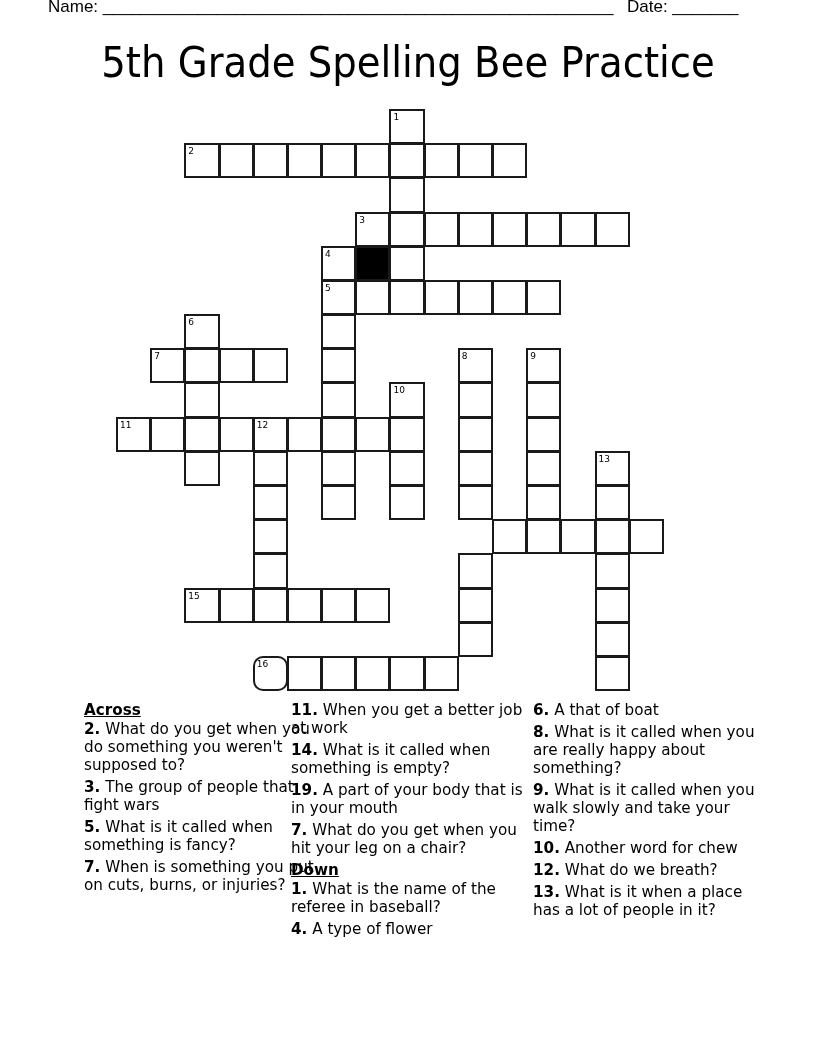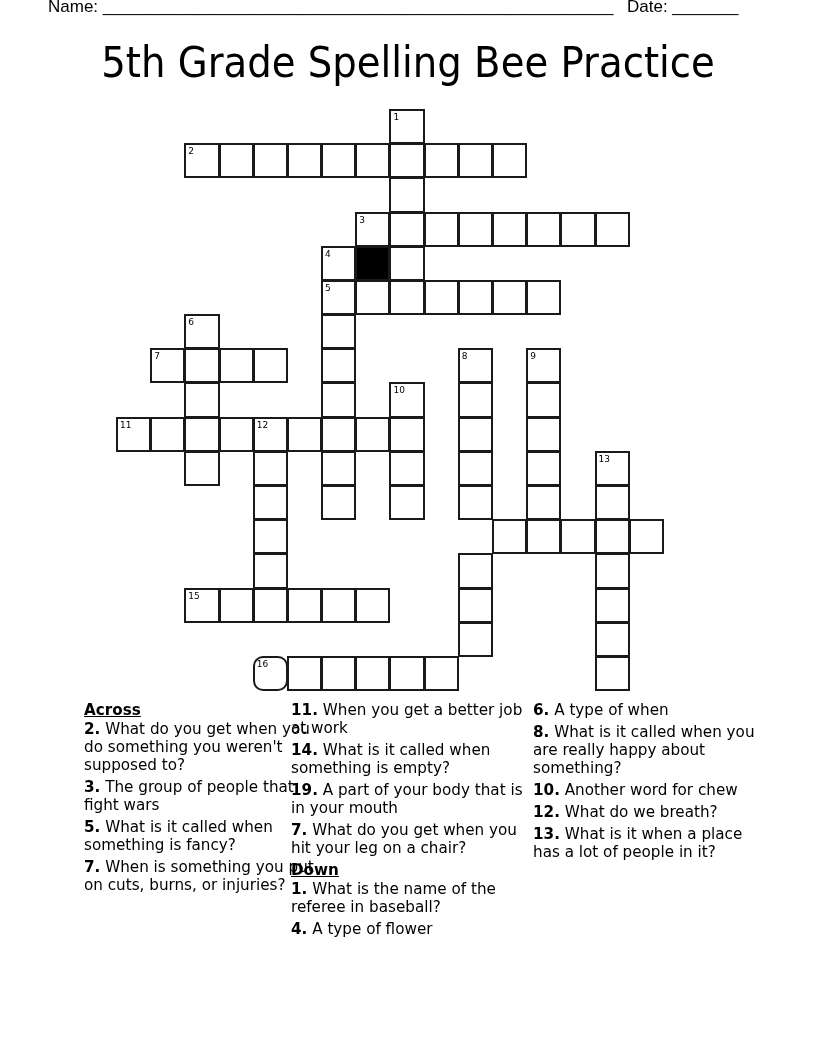--- a/index.html
+++ b/index.html
@@ -170,18 +170,19 @@
   <div class="clue"><b>11.</b> <span>When you get a better job at work</span></div>
   <div class="clue"><b>14.</b> <span>What is it called when something is empty?</span></div>
   <div class="clue"><b>19.</b> <span>A part of your body that is in your mouth</span></div>
   <div class="clue"><b>7.</b> <span>What do you get when you hit your leg on a chair?</span></div>
   <div class="section-head">Down</div>
   <div class="clue"><b>1.</b> <span>What is the name of the referee in baseball?</span></div>
   <div class="clue"><b>4.</b> <span>A type of flower</span></div>
 </div>
 
 <div class="clue-col col3">
-  <div class="clue"><b>6.</b> <span>A type of when</span></div>
+  <div class="clue"><b>6.</b> <span>A that of boat</span></div>
   <div class="clue"><b>8.</b> <span>What is it called when you are really happy about something?</span></div>
+  <div class="clue"><b>9.</b> <span>What is it called when you walk slowly and take your time?</span></div>
   <div class="clue"><b>10.</b> <span>Another word for chew</span></div>
   <div class="clue"><b>12.</b> <span>What do we breath?</span></div>
   <div class="clue"><b>13.</b> <span>What is it when a place has a lot of people in it?</span></div>
 </div>
 
 </body></html>

